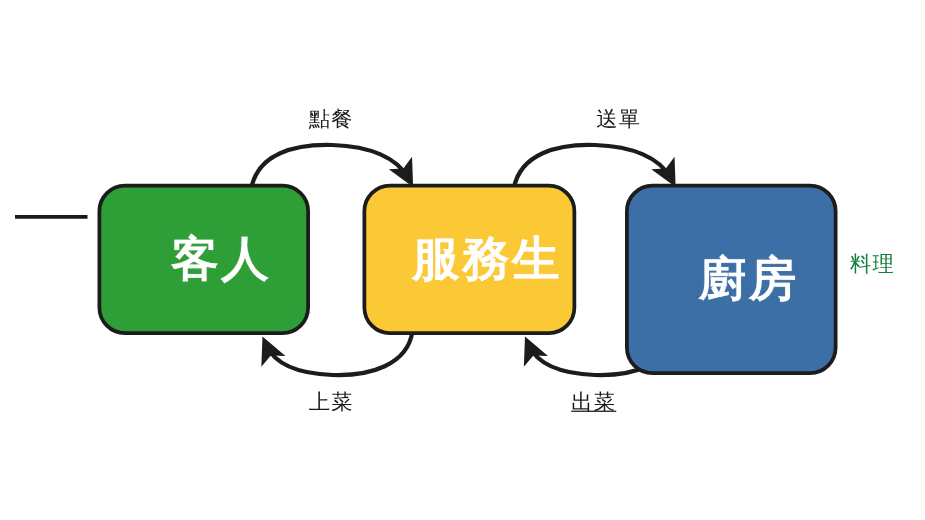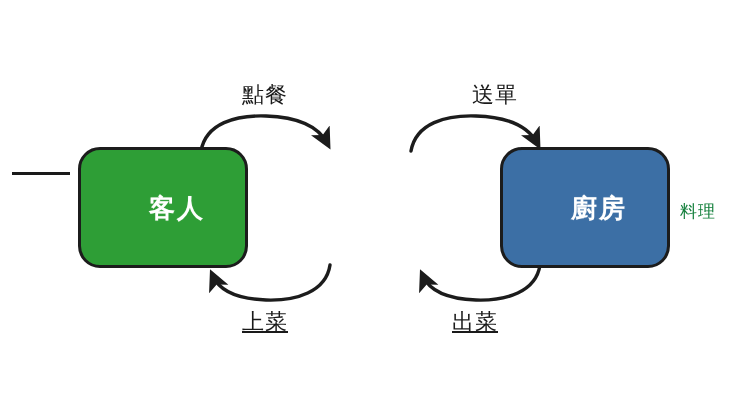--- a/index.html
+++ b/index.html
@@ -30,21 +30,21 @@
     box-sizing: border-box;
     border-radius: 22px;
     border: 3.5px solid #1c1c1c;
     display: flex;
     align-items: center;
     justify-content: center;
     z-index: 3;
   }
   .node-label {
     color: #ffffff;
-    font-size: 26px;
+    font-size: 38px;
     font-weight: bold;
     letter-spacing: 2px;
     line-height: 1;
     font-family: Liberation Sans, sans-serif;
     text-shadow: 0 0 1px rgba(255,255,255,0.35);
     margin-left: 28px;
   }
   #node-customer {
     left: 78px;
     top: 147px;
@@ -54,36 +54,36 @@
   #node-waiter {
     left: 290px;
     top: 147px;
     width: 171px;
     height: 121px;
   }
   #node-kitchen {
     left: 500px;
     top: 147px;
     width: 170px;
-    height: 121px;
+    height: 153px;
   }
   .edge-label {
     position: absolute;
-    font-size: 22px;
+    font-size: 17px;
     color: #1a1a1a;
     font-weight: normal;
     letter-spacing: 1px;
     white-space: nowrap;
     transform: translate(-50%, -50%);
     z-index: 4;
     font-family: "DejaVu Sans", "Liberation Sans", sans-serif;
   }
   #label-order      { left: 265px; top: 95px; }
   #label-send-order { left: 475px; top: 95px; margin-left: 20px; }
-  #label-serve-food { left: 265px; top: 322px; text-decoration: underline; }
+  #label-serve-food { left: 265px; top: 322px; }
   #label-dish-out   { left: 475px; top: 322px; text-decoration: underline; }
 
   #side-left {
     position: absolute;
     left: 12px;
     top: 170px;
     width: 60px;
     z-index: 4;
     text-align: center;
   }
@@ -129,20 +129,23 @@
 
     <path d="M 330 265 C 326 292, 296 301, 266 300 C 240 299, 220 292, 213 276" fill="none" stroke="#1c1c1c" stroke-width="3.4" stroke-linecap="round" marker-end="url(#arrowhead)"></path>
 
     <path d="M 540 265 C 536 292, 506 301, 476 300 C 450 299, 430 292, 423 276" fill="none" stroke="#1c1c1c" stroke-width="3.4" stroke-linecap="round" marker-end="url(#arrowhead)"></path>
   </svg>
 
   <div class="node" id="node-customer" style="background:#2E9E36;">
     <span class="node-label">客人</span>
   </div>
 
+  <div class="node" id="node-waiter" style="background:#FBC836;">
+    <span class="node-label">服務生</span>
+  </div>
 
   <div class="node" id="node-kitchen" style="background:#3C6FA5;">
     <span class="node-label">廚房</span>
   </div>
 
   <div class="edge-label" id="label-order">點餐</div>
 
   <div class="edge-label" id="label-send-order">送單</div>
 
   <div class="edge-label" id="label-serve-food">上菜</div>

